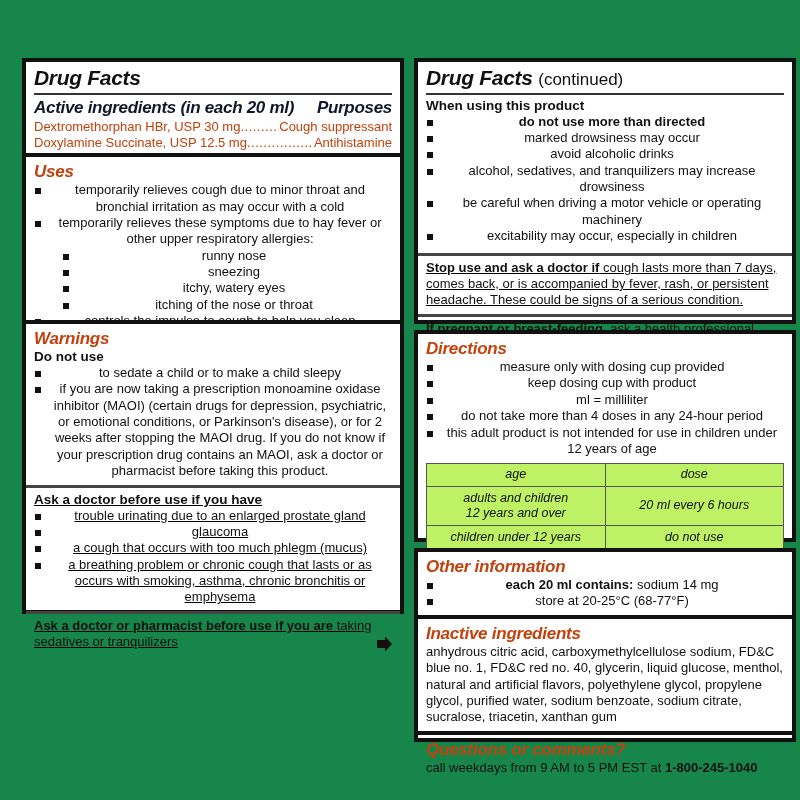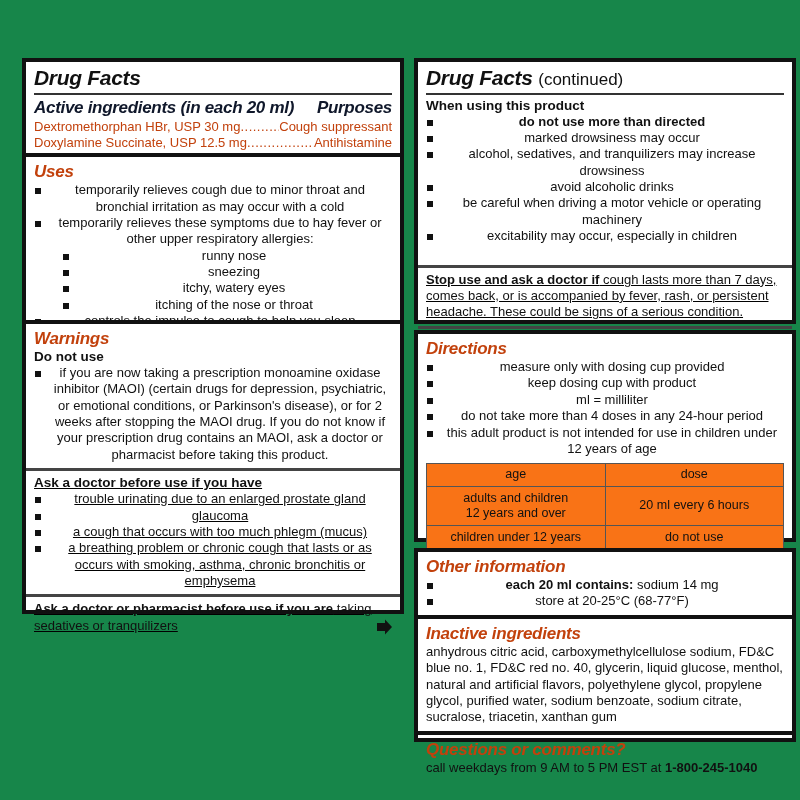--- a/index.html
+++ b/index.html
@@ -165,21 +165,22 @@
     width: 6px;
     height: 6px;
     background: #111;
   }
 
   
   table.dose {
     width: 100%;
     border-collapse: collapse;
     margin: 6px 0 2px 0;
-    background: #f97316;
+    background: #bef264;
+    font-style: italic;
   }
   table.dose td {
     border: 1px solid #555;
     text-align: center;
     font-size: 12.5px;
     line-height: 1.22;
     color: #111;
     padding: 4px 4px;
   }
   table.dose td.h { padding: 3px 4px; }
@@ -242,20 +243,21 @@
     </div>
   </div>
 
   <div class="panel" style="left:14px; top:320px; width:382px; height:294px;">
     <div class="panel-inner">
 
       <div class="block">
         <div class="sec-head-italic">Warnings</div>
         <div class="sec-head-bold">Do not use</div>
         <ul class="bl">
+          <li>to sedate a child or to make a child sleepy</li>
           <li>if you are now taking a prescription monoamine oxidase inhibitor (MAOI) (certain drugs for depression, psychiatric, or emotional conditions, or Parkinson's disease), or for 2 weeks after stopping the MAOI drug. If you do not know if your prescription drug contains an MAOI, ask a doctor or pharmacist before taking this product.</li>
         </ul>
       </div>
 
       <div class="block thin-top" style="border-top-width:3px;">
         <div class="sec-head-bold">Ask a doctor before use if you have</div>
         <ul class="bl">
           <li>trouble urinating due to an enlarged prostate gland</li>
           <li>glaucoma</li>
           <li>a cough that occurs with too much phlegm (mucus)</li>
@@ -273,33 +275,33 @@
           </svg>
         </div>
       </div>
 
     </div>
   </div>
 
   <div class="panel" style="left:406px; top:58px; width:382px; height:266px;">
     <div class="panel-inner">
 
-      <div class="block" style="padding-bottom:20px;">
+      <div class="block" style="padding-bottom:8px;">
         <div class="df-title">
           <span>Drug Facts</span>
           <span class="cont">(continued)</span>
         </div>
         <div class="rule-under-title"></div>
 
         <div class="sec-head-bold">When using this product</div>
         <ul class="bl">
           <li class="bold">do not use more than directed</li>
           <li>marked drowsiness may occur</li>
+          <li>avoid alcoholic drinks</li>
           <li>alcohol, sedatives, and tranquilizers may increase drowsiness</li>
-          <li>avoid alcoholic drinks</li>
           <li>be careful when driving a motor vehicle or operating machinery</li>
           <li>excitability may occur, especially in children</li>
         </ul>
       </div>
 
       <div class="block thin-top" style="border-top-width:3px;">
         <div class="body-txt">
           <b>Stop use and ask a doctor if</b><span> cough lasts more than 7 days, comes back, or is accompanied by fever, rash, or persistent headache. These could be signs of a serious condition.</span>
         </div>
       </div>

